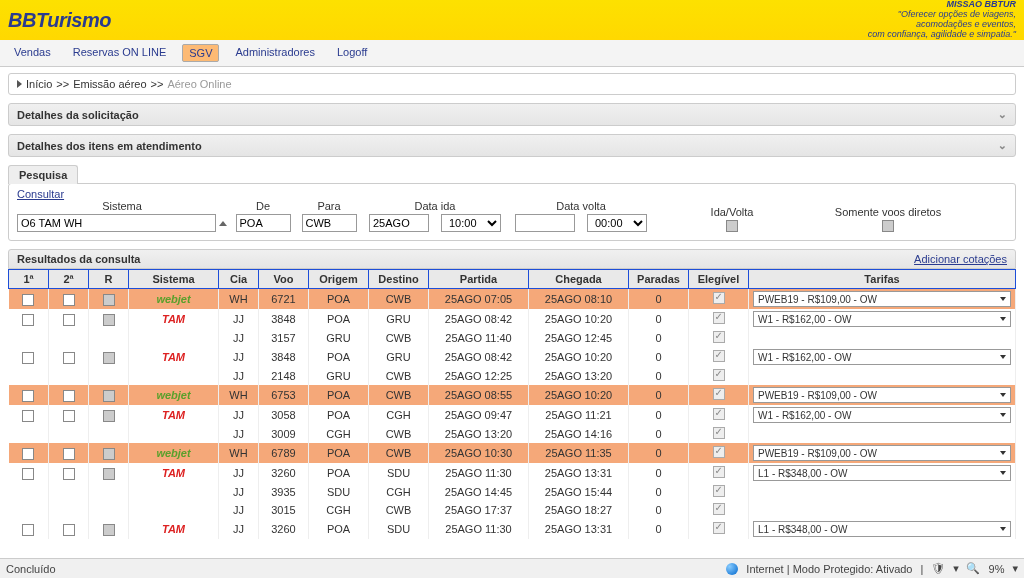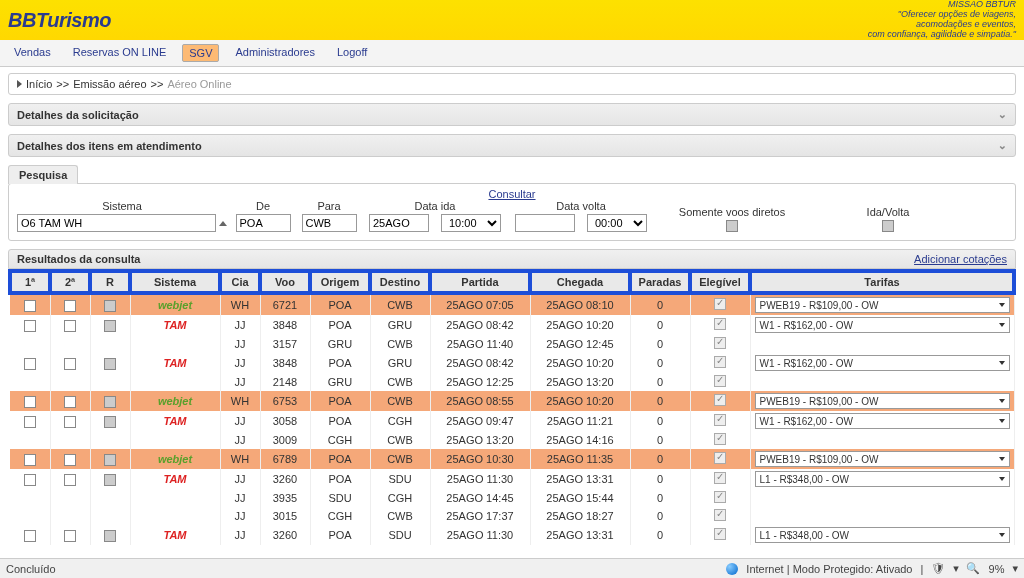--- a/index.html
+++ b/index.html
@@ -1,41 +1,41 @@
 <!DOCTYPE html>
 <html><head>
 <meta charset="utf-8">
 <style>
   * { box-sizing: border-box; margin: 0; padding: 0; }
   html, body { font-family: Arial, sans-serif; font-size: 11px; color: #333; background: #fff; width: 1024px; height: 578px; overflow: hidden; }
   .header { background: linear-gradient(#fde100, #ffd800); height: 40px; display: flex; justify-content: space-between; padding: 2px 8px; align-items: center; }
   .logo { font-size: 20px; font-weight: bold; color: #2a3b8f; font-style: italic; letter-spacing: -0.5px; }
   .logo .bb { font-weight: 900; }
   .mission { text-align: right; font-size: 9px; color: #2a3b8f; font-style: italic; line-height: 1.1; }
-  .mission .title { font-weight: normal; }
+  .mission .title { font-weight: bold; }
   .menubar { background: #f4f4f4; border-bottom: 1px solid #ccc; padding: 4px 8px; display: flex; gap: 10px; }
   .menubar span { color: #2a3b8f; cursor: pointer; padding: 2px 6px; }
   .menubar span.active { border: 1px solid #aaa; background: #fdba74; border-radius: 2px; }
   .content { padding: 6px 8px; }
   .breadcrumb { border: 1px solid #ccc; border-radius: 3px; padding: 4px 8px; margin-bottom: 8px; font-size: 11px; display: flex; align-items: center; gap: 4px; }
   .breadcrumb .tri { display:inline-block; width:0; height:0; border-top:4px solid transparent; border-bottom:4px solid transparent; border-left:5px solid #555; }
   .panel { border: 1px solid #ccc; border-radius: 3px; margin-bottom: 8px; background: linear-gradient(#f0f0f0,#e5e5e5); padding: 4px 8px; font-weight: bold; display:flex; justify-content:space-between; align-items:center; }
   .panel .chev { color:#888; }
   .tab-label { border:1px solid #ccc; border-bottom:none; background:#eee; padding:3px 10px; border-radius:3px 3px 0 0; display:inline-block; font-weight:bold; }
   .search-box { border:1px solid #ccc; border-radius:3px; padding:4px 8px 8px; margin-top:-1px; }
-  .search-top { text-align:center; color:#2a3b8f; text-decoration:underline; cursor:pointer; font-size:11px; }
+  .search-top { text-align:left; color:#2a3b8f; text-decoration:underline; cursor:pointer; font-size:11px; }
   .search-row { display:flex; gap:6px; align-items:end; }
   .search-col { display:flex; flex-direction:column; align-items:center; }
   .search-col label { font-size:11px; margin-bottom:2px; }
   input[type=text], select { border:1px solid #999; font-size:11px; padding:1px 3px; height:18px; background:#fff; }
   .chk-tri { width:12px; height:12px; border:1px solid #888; background:#ccc; display:inline-block; vertical-align:middle; }
   .results-head { display:flex; justify-content:space-between; border:1px solid #ccc; border-radius:3px 3px 0 0; background:linear-gradient(#f0f0f0,#e5e5e5); padding:3px 8px; font-weight:bold; margin-top:8px; }
   .results-head a { color:#2a3b8f; text-decoration:underline; font-weight:normal; cursor:pointer; }
   table.results { width:100%; border-collapse:collapse; font-size:11px; }
-  table.results th { background:#e9e9e9; border:4px solid #1d4ed8; padding:3px 4px; font-weight:bold; text-align:center; }
+  table.results th { background:#e9e9e9; border:1px solid #1d4ed8; padding:3px 4px; font-weight:bold; text-align:center; }
   table.results td { border-right:1px solid #eee; padding:2px 4px; text-align:center; height:18px; }
   tr.highlight td { background:#f5a879; }
   tr.normal td { background:#fff; }
   .sys-web { color:#5aa02c; font-style:italic; font-weight:bold; }
   .sys-tam { color:#d22; font-weight:bold; font-style:italic; }
   .tarifa { border:1px solid #999; background:#fff; display:flex; justify-content:space-between; align-items:center; padding:5px 4px; height:16px; font-size:10px; }
   .tarifa .caret { width:0; height:0; border-left:3px solid transparent; border-right:3px solid transparent; border-top:4px solid #333; }
   .statusbar { position:absolute; bottom:0; left:0; right:0; height:20px; background:#f0f0f0; border-top:1px solid #ccc; display:flex; justify-content:space-between; align-items:center; padding:0 6px; font-size:11px; color:#444; }
   .statusbar .right { display:flex; gap:8px; align-items:center; }
   .globe { width:12px; height:12px; border-radius:50%; background:radial-gradient(circle at 30% 30%, #8cf, #06c); display:inline-block; }
@@ -112,25 +112,25 @@
         </div>
       </div>
       <div class="search-col" style="width:140px">
         <label>Data volta</label>
         <div style="display:flex;gap:12px">
           <input type="text" style="width: 60px;" value="">
           <select style="width:60px"><option>00:00</option></select>
         </div>
       </div>
       <div class="search-col" style="width:150px">
+        <label>Ida/Volta</label>
+        <span class="chk-tri"></span>
+      </div>
+      <div class="search-col" style="width:150px">
         <label>Somente voos diretos</label>
-        <span class="chk-tri"></span>
-      </div>
-      <div class="search-col" style="width:150px">
-        <label>Ida/Volta</label>
         <span class="chk-tri"></span>
       </div>
     </div>
   </div>
 
   <div class="results-head">
     <span>Resultados da consulta</span>
     <a>Adicionar cotações</a>
   </div>
   <table class="results">

